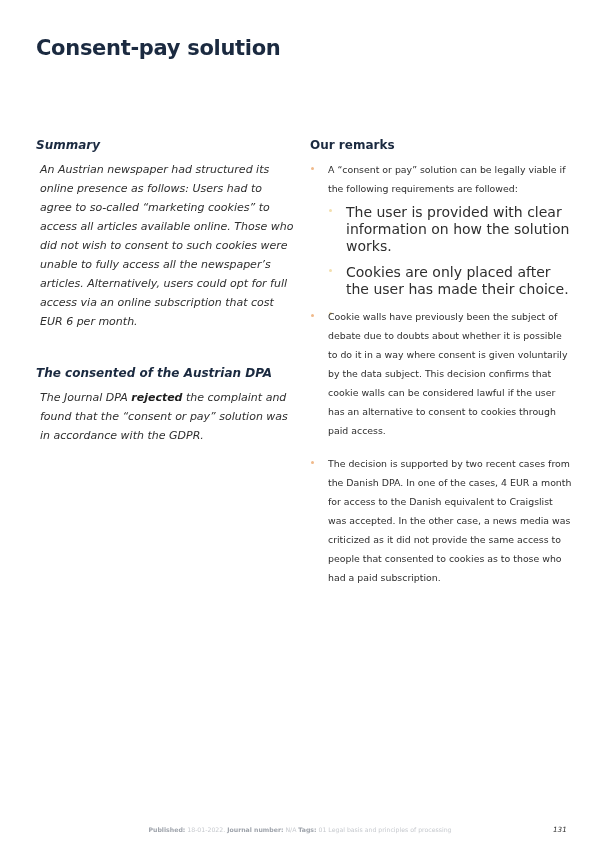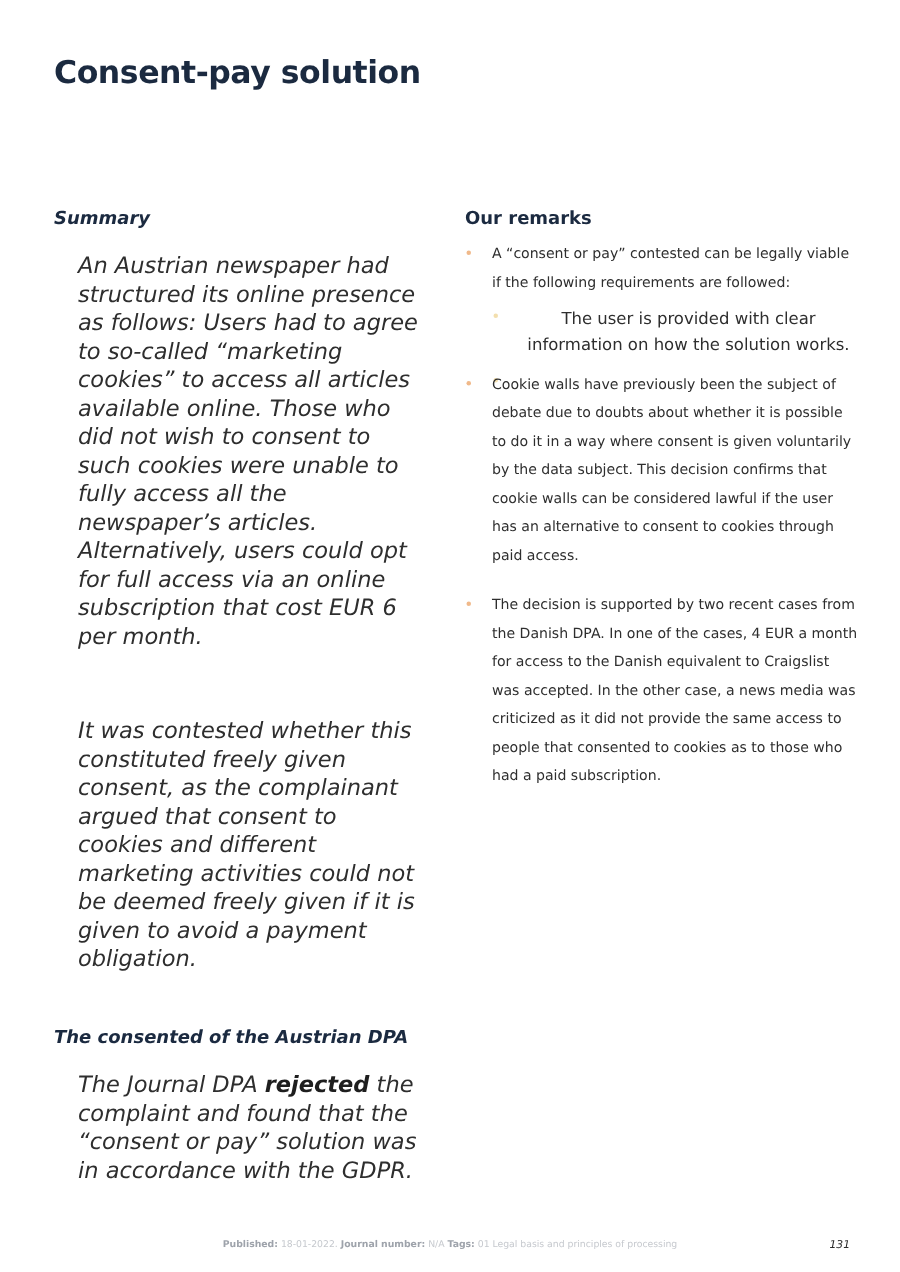--- a/index.html
+++ b/index.html
@@ -12,38 +12,38 @@
       font-size: 21px; font-weight: bold; color: #1b2a40;
       letter-spacing: -0.3px; margin: 0;
     }
     .col { position: absolute; top: 138px; }
     .col-left { left: 36px; width: 262px; font-style: italic; }
     .col-right { left: 310px; width: 262px; }
     .section-heading {
       font-size: 12px; font-weight: bold; color: #1b2a40; margin: 0 0 8px 0;
     }
     .para {
-      font-size: 15px; line-height: 19px; color: #2e2e2e; margin: 16px;
+      font-size: 11px; line-height: 19px; color: #2e2e2e; margin: 4px;
     }
     .para b { font-weight: bold; color: #1e1e1e; }
     .gap-14 { height: 12px; }
     .gap-24 { height: 19px; }
     .bullet-list { list-style: none; margin: 0; padding: 0; }
     .bullet {
       position: relative; padding-left: 18px;
       font-size: 9.4px; line-height: 19px; color: #2e2e2e;
     }
     .bullet-dot {
       position: absolute; left: 1px; top: 7px; width: 3px; height: 3px;
       border-radius: 50%; background: #f0b98a;
     }
     .sub-list { list-style: none; margin: 6px 0 0 0; padding: 0; }
     .sub-bullet {
       position: relative; padding-left: 18px; margin-bottom: 9px;
-      font-size: 11px; line-height: 17px; color: #2e2e2e; text-align: center;
+      font-size: 14px; line-height: 17px; color: #2e2e2e;
     }
     .sub-dot {
       position: absolute; left: 1px; top: 5px; width: 3px; height: 3px;
       border-radius: 50%; background: #f3dfae;
     }
     .bullet-spaced { margin-top: 14px; }
     .footer {
       position: absolute; left: 0; right: 0; top: 826px;
       font-size: 6.2px; color: #b9bcc2; text-align: center;
     }
@@ -57,40 +57,43 @@
 </head>
 <body>
 
 <h1 class="page-title">Consent-pay solution</h1>
 
 <div class="col col-left">
   <section>
     <h2 class="section-heading">Summary</h2>
     <p class="para">An Austrian newspaper had structured its online presence as follows: Users had to agree to so-called “marketing cookies” to access all articles available online. Those who did not wish to consent to such cookies were unable to fully access all the newspaper’s articles. Alternatively, users could opt for full access via an online subscription that cost EUR 6 per month.</p>
     <div class="gap-14"></div>
-    <p class="para">It was contested whether this constituted freely given consent, as the complainant argued that consent to cookies and different marketing activities could not be deemed freely given if it is given to avoid a payment obligation.</p>
   </section>
   <div class="gap-24"></div>
   <section>
     <h2 class="section-heading">The consented of the Austrian DPA</h2>
     <p class="para"><span>The Journal DPA </span><b>rejected</b><span> the complaint and found that the “consent or pay” solution was in accordance with the GDPR.</span></p>
   </section>
 </div>
 
 <div class="col col-right">
   <section>
     <h2 class="section-heading">Our remarks</h2>
     <ul class="bullet-list">
       <li class="bullet">
         <span class="bullet-dot"></span>
-        <span>A “consent or pay” contested can be legally viable if the following requirements are followed:</span>
+        <span>A “consent or pay” solution can be legally viable if the following requirements are followed:</span>
         <ul class="sub-list">
           <li class="sub-bullet">
             <span class="sub-dot"></span>
             <span>The user is provided with clear information on how the solution works.</span>
+          </li>
+          <li class="sub-bullet">
+            <span class="sub-dot"></span>
+            <span>Cookies are only placed after the user has made their choice.</span>
           </li>
           <li class="sub-bullet">
             <span class="sub-dot"></span>
           </li>
         </ul>
       </li>
       <li class="bullet">
         <span class="bullet-dot"></span>
         <span>Cookie walls have previously been the subject of debate due to doubts about whether it is possible to do it in a way where consent is given voluntarily by the data subject. This decision confirms that cookie walls can be considered lawful if the user has an alternative to consent to cookies through paid access.</span>
       </li>

